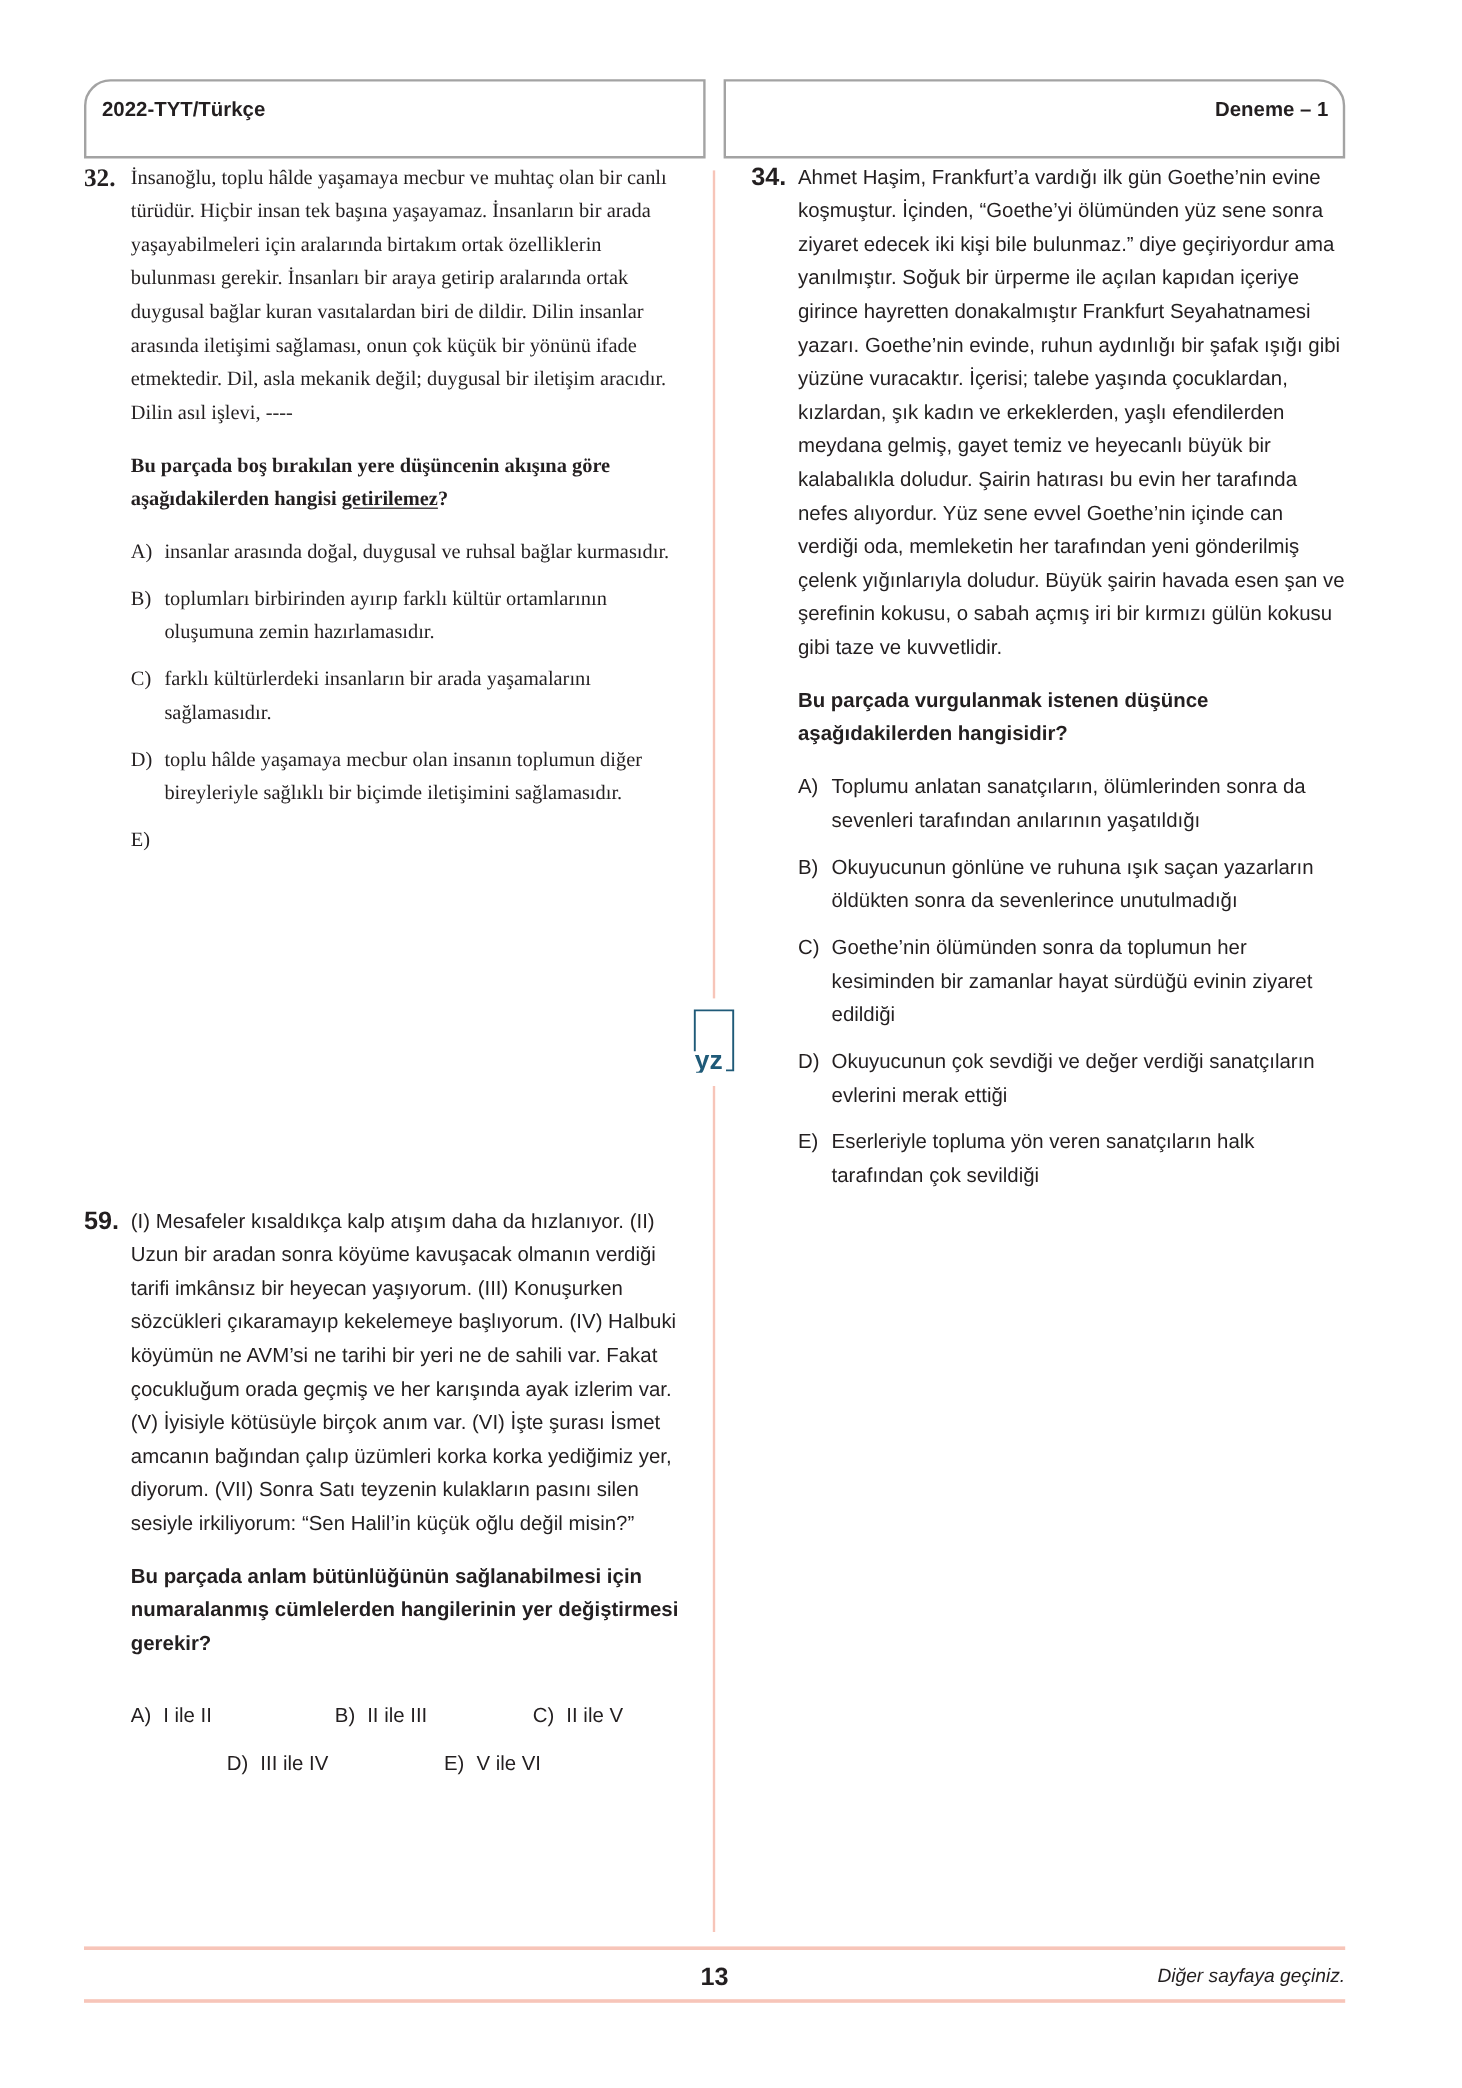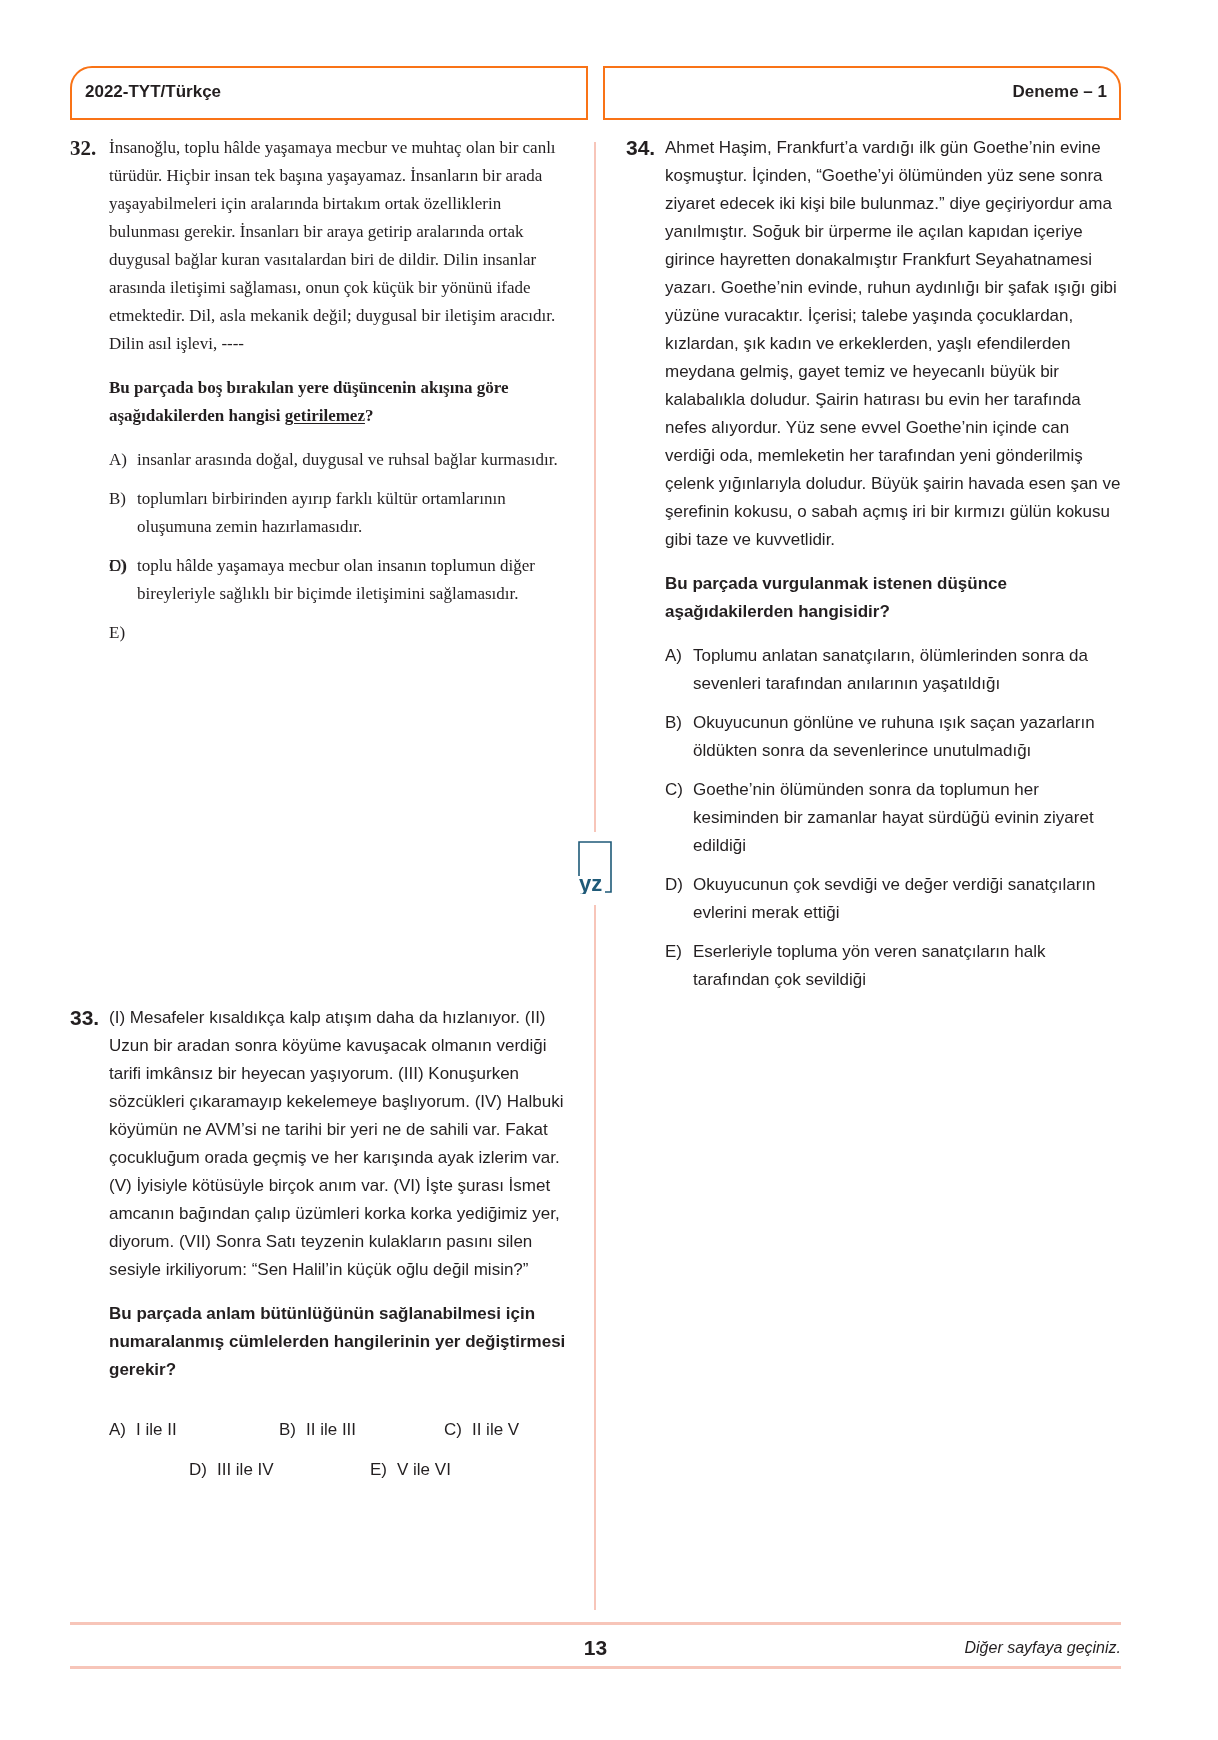--- a/index.html
+++ b/index.html
@@ -1,22 +1,22 @@
 <!DOCTYPE html>
 <html><head>
 <meta charset="utf-8">
 <style>
   html, body { margin: 0; padding: 0; background: #ffffff; }
   body {
     width: 1218px; height: 1740px; position: relative; overflow: hidden;
     font-family: "Liberation Sans", sans-serif; color: #231f20;
   }
   .hdr-box {
-    position: absolute; top: 66px; height: 54px;
-    border: 2px solid #f97316; box-sizing: border-box;
+    position: absolute; top: 66px; height: 66px;
+    border: 2px solid #a3a3a3; box-sizing: border-box;
   }
   .hdr-left { left: 70px; width: 518px; border-top-left-radius: 22px; }
   .hdr-right { left: 603px; width: 518px; border-top-right-radius: 22px; }
   .hdr-text {
     position: absolute; top: 14px; font-weight: bold; font-size: 17px;
   }
   .hdr-left .hdr-text { left: 13px; }
   .hdr-right .hdr-text { right: 12px; }
 
   .divider {
@@ -78,29 +78,29 @@
 </div>
 
 <div class="q q32">
   <span class="q-num">32.</span>
   <div class="q-body">
     <p class="para">İnsanoğlu, toplu hâlde yaşamaya mecbur ve muhtaç olan bir canlı türüdür. Hiçbir insan tek başına yaşayamaz. İnsanların bir arada yaşayabilmeleri için aralarında birtakım ortak özelliklerin bulunması gerekir. İnsanları bir araya getirip aralarında ortak duygusal bağlar kuran vasıtalardan biri de dildir. Dilin insanlar arasında iletişimi sağlaması, onun çok küçük bir yönünü ifade etmektedir. Dil, asla mekanik değil; duygusal bir iletişim aracıdır. Dilin asıl işlevi, ----</p>
     <p class="stem"><span>Bu parçada boş bırakılan yere düşüncenin akışına göre aşağıdakilerden hangisi </span><u>getirilemez</u><span>?</span></p>
     <div class="opts">
       <div class="opt"><span class="opt-letter">A)</span><span>insanlar arasında doğal, duygusal ve ruhsal bağlar kurmasıdır.</span></div>
       <div class="opt"><span class="opt-letter">B)</span><span>toplumları birbirinden ayırıp farklı kültür ortamlarının oluşumuna zemin hazırlamasıdır.</span></div>
-      <div class="opt"><span class="opt-letter">C)</span></div>
+      <div class="opt"><span class="opt-letter">C)</span><span>farklı kültürlerdeki insanların bir arada yaşamalarını sağlamasıdır.</span></div>
       <div class="opt"><span class="opt-letter">D)</span><span>toplu hâlde yaşamaya mecbur olan insanın toplumun diğer bireyleriyle sağlıklı bir biçimde iletişimini sağlamasıdır.</span></div>
       <div class="opt"><span class="opt-letter">E)</span></div>
     </div>
   </div>
 </div>
 
 <div class="q q33">
-  <span class="q-num">33.</span>
+  <span class="q-num">59.</span>
   <div class="q-body">
     <p class="para">(I) Mesafeler kısaldıkça kalp atışım daha da hızlanıyor. (II) Uzun bir aradan sonra köyüme kavuşacak olmanın verdiği tarifi imkânsız bir heyecan yaşıyorum. (III) Konuşurken sözcükleri çıkaramayıp kekelemeye başlıyorum. (IV) Halbuki köyümün ne AVM’si ne tarihi bir yeri ne de sahili var. Fakat çocukluğum orada geçmiş ve her karışında ayak izlerim var. (V) İyisiyle kötüsüyle birçok anım var. (VI) İşte şurası İsmet amcanın bağından çalıp üzümleri korka korka yediğimiz yer, diyorum. (VII) Sonra Satı teyzenin kulakların pasını silen sesiyle irkiliyorum: “Sen Halil’in küçük oğlu değil misin?”</p>
     <p class="stem">Bu parçada anlam bütünlüğünün sağlanabilmesi için numaralanmış cümlelerden hangilerinin yer değiştirmesi gerekir?</p>
     <div class="grid-opts">
       <div class="gopt" style="left:0;top:0;"><span class="opt-letter">A)</span><span>I ile II</span></div>
       <div class="gopt" style="left:170px;top:0;"><span class="opt-letter">B)</span><span>II ile III</span></div>
       <div class="gopt" style="left:335px;top:0;"><span class="opt-letter">C)</span><span>II ile V</span></div>
       <div class="gopt" style="left:80px;top:40px;"><span class="opt-letter">D)</span><span>III ile IV</span></div>
       <div class="gopt" style="left:261px;top:40px;"><span class="opt-letter">E)</span><span>V ile VI</span></div>
     </div>

